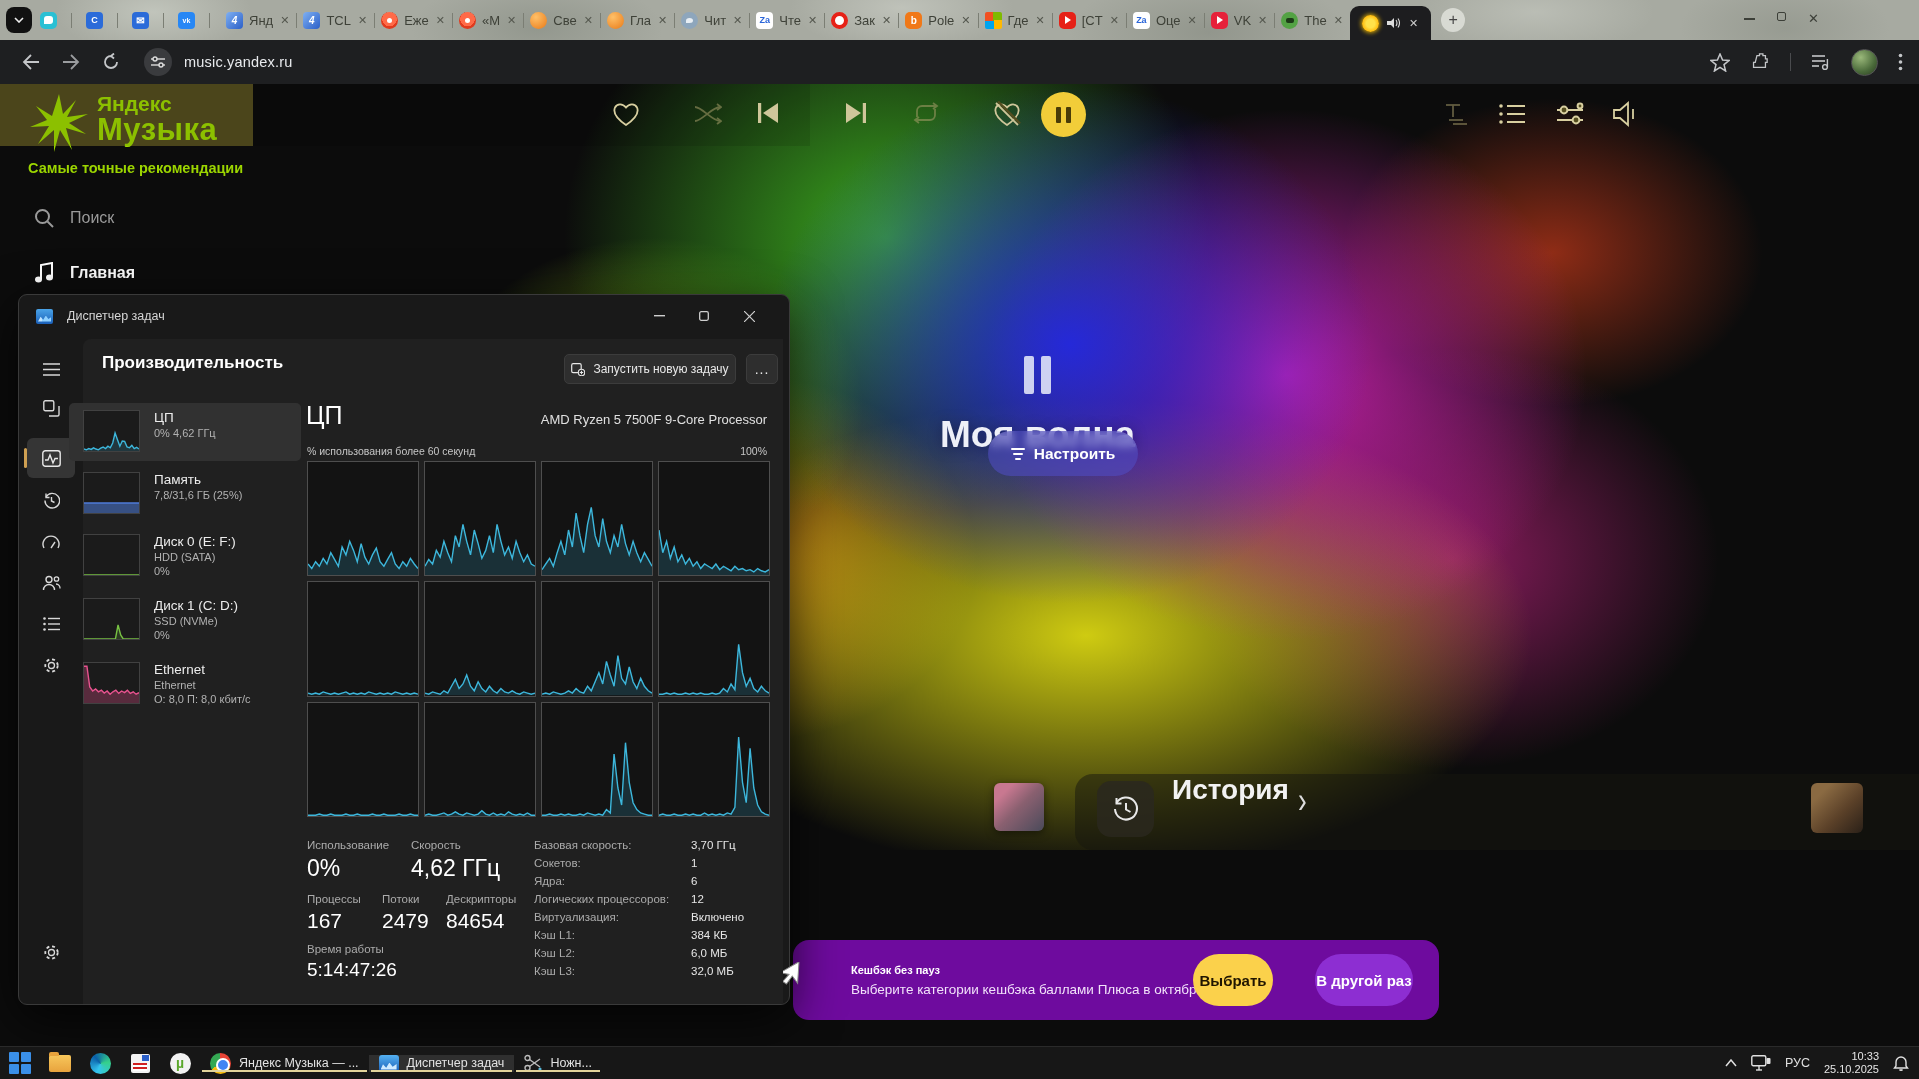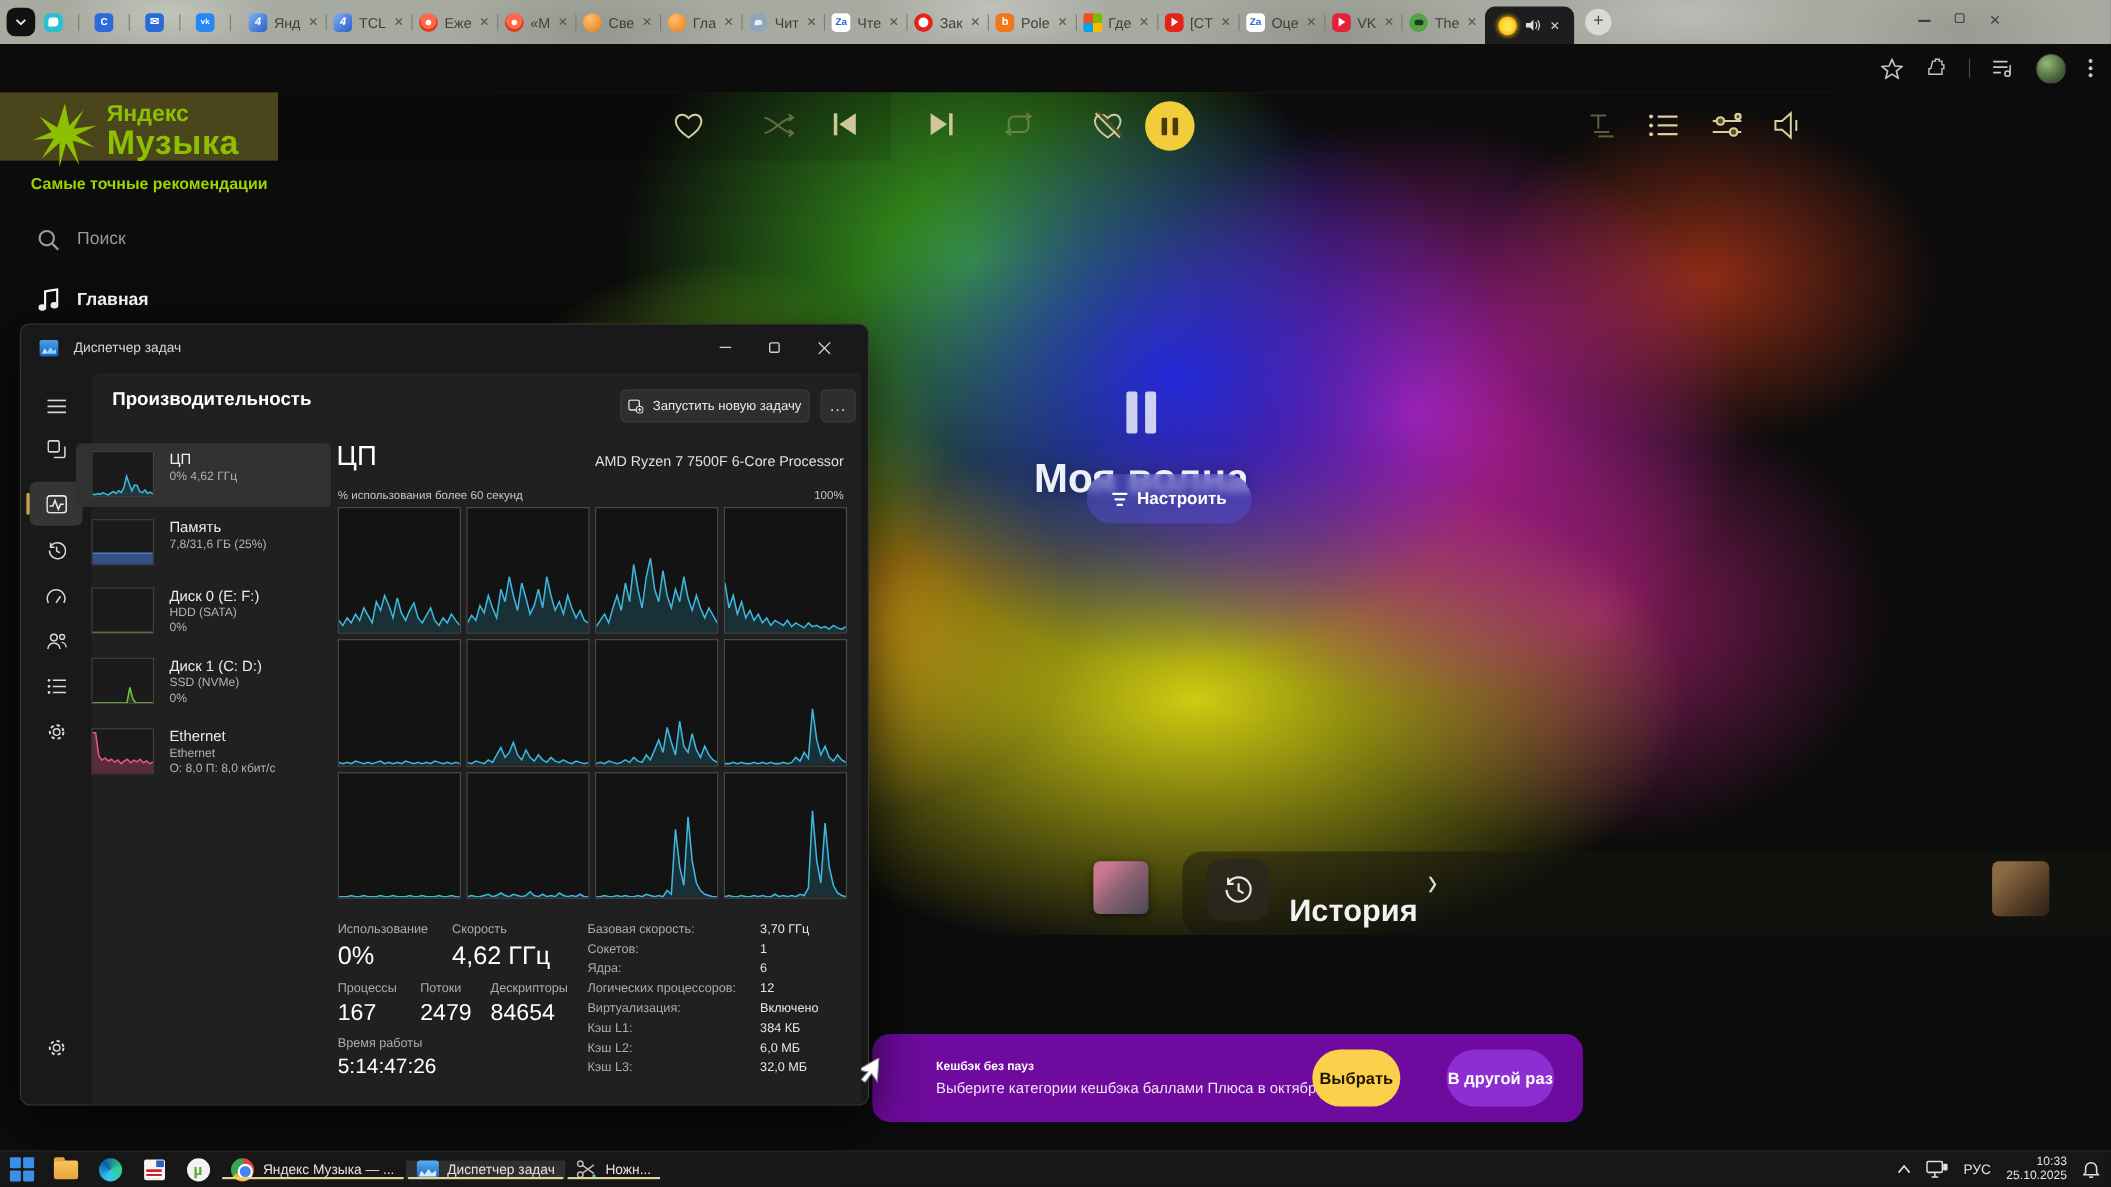--- a/index.html
+++ b/index.html
@@ -100,21 +100,21 @@
   .tune-btn { left:988px; top:347px; width:150px; height:45px; border-radius:23px;
     background:rgba(82,78,196,.55); display:flex; align-items:center; justify-content:center; gap:9px;
     color:#fff; font-size:15.5px; font-weight:bold; z-index:5; backdrop-filter:blur(4px); }
   .flt i{ display:block; height:2px; background:#fff; border-radius:1px; margin:3px auto; }
   .history-panel { left:1075px; top:690px; width:844px; height:76px; border-radius:18px 0 0 18px;
     background:rgba(22,21,14,.5); z-index:4; }
   .thumb-left { left:994px; top:699px; width:50px; height:48px; border-radius:6px; z-index:5;
     background:linear-gradient(135deg,#c87890 20%,#8a6070 50%,#4a4a5a); box-shadow:0 2px 8px rgba(0,0,0,.5); }
   .hist-tile { left:1097px; top:697px; width:57px; height:56px; border-radius:14px; background:rgba(42,40,30,.85);
     display:flex; align-items:center; justify-content:center; z-index:5; }
-  .hist-title { left:1172px; top:728px; font-size:28px; font-weight:bold; color:#f2f2f2; z-index:5; }
+  .hist-title { left:1172px; top:690px; font-size:28px; font-weight:bold; color:#f2f2f2; z-index:5; }
   .hist-chev { left:1298px; top:702px; font-size:26px; color:#ddd; z-index:5; transform:scaleY(1.4); }
   .thumb-right { left:1811px; top:699px; width:52px; height:50px; border-radius:6px; z-index:5;
     background:linear-gradient(135deg,#8a6a42 20%,#5a4028 60%,#2a2018); }
 
   
   .playerbar { left:253px; top:766px; width:1666px; height:62px; background:#544d1f; z-index:6; }
   .playerbar .progress { position:absolute; left:0; top:0; width:810px; height:62px; background:rgba(0,0,0,.10); }
   .pb-ic { position:absolute; top:15px; }
   .pb-dim { opacity:.55; }
   .play-circle { position:absolute; left:1041px; top:8px; width:45px; height:45px; border-radius:50%;
@@ -323,20 +323,40 @@
     </div>
     <div class="newtab-btn">+</div>
 
     <div class="winctl">
       <span class="wc-min"></span>
       <span class="wc-rest"></span>
       <span class="wc-x">✕</span>
     </div>
   </div>
 
+  <div class="ab toolbar">
+    <svg class="nav-ic" width="18" height="16" viewBox="0 0 18 16">
+        <path d="M9 1 L2 8 L9 15 M2 8 H17" stroke="#c4c6c9" stroke-width="1.8" fill="none"></path>
+      </svg>
+    <svg class="nav-ic" width="18" height="16" viewBox="0 0 18 16">
+        <path d="M9 1 L16 8 L9 15 M16 8 H1" stroke="#9a9c9f" stroke-width="1.8" fill="none"></path>
+      </svg>
+    <svg class="nav-ic" width="18" height="18" viewBox="0 0 18 18">
+        <path d="M15 9 A6 6 0 1 1 9 3 M9 3 L12 0.5 M9 3 L12 5.5" stroke="#c4c6c9" stroke-width="1.8" fill="none"></path>
+      </svg>
+    <div class="site-chip">
+      <svg width="14" height="12" viewBox="0 0 14 12">
+          <line x1="0" y1="3" x2="14" y2="3" stroke="#ddd" stroke-width="1.4"></line>
+          <circle cx="4" cy="3" r="2" fill="#3a3b3e" stroke="#ddd" stroke-width="1.4"></circle>
+          <line x1="0" y1="9" x2="14" y2="9" stroke="#ddd" stroke-width="1.4"></line>
+          <circle cx="10" cy="9" r="2" fill="#3a3b3e" stroke="#ddd" stroke-width="1.4"></circle>
+        </svg>
+    </div>
+    <span class="url-text">music.yandex.ru</span>
+  </div>
   <div class="tb-right">
     <svg width="20" height="19" viewBox="0 0 20 19">
         <path d="M10 1 L12.6 7 L19 7.5 L14 11.6 L15.6 18 L10 14.4 L4.4 18 L6 11.6 L1 7.5 L7.4 7 Z" fill="none" stroke="#c4c6c9" stroke-width="1.5"></path>
       </svg>
     <svg width="20" height="20" viewBox="0 0 20 20">
         <path d="M7 3 h3 v-2 h4 v2 h3 v4 h2 v4 h-2 v6 h-14 v-6 h2 z" fill="none" stroke="#c4c6c9" stroke-width="1.5" transform="translate(1,1) scale(0.85)"></path>
       </svg>
     <span class="vsep"></span>
     <svg width="20" height="18" viewBox="0 0 20 18">
         <line x1="1" y1="3" x2="14" y2="3" stroke="#c4c6c9" stroke-width="1.6"></line>
@@ -638,21 +658,21 @@
           </svg>
         </div>
       <div>
           <div class="tm-card-name">Ethernet</div>
            <div class="tm-card-sub">Ethernet</div>
            <div class="tm-card-sub">О: 8,0 П: 8,0 кбит/с</div>
         </div>
     </div>
 
     <div class="tm-cpu-title">ЦП</div>
-    <div class="tm-cpu-sub">AMD Ryzen 7 7500F 6-Core Processor</div>
+    <div class="tm-cpu-sub">AMD Ryzen 5 7500F 9-Core Processor</div>
     <div class="tm-chart-lab">% использования более 60 секунд</div>
     <div class="tm-chart-max">100%</div>
     <div class="tm-grid">
       <div class="gcell">
           <svg viewBox="0 0 100 100" preserveAspectRatio="none" style="width:100%;height:100%;display:block">
             <polygon points="0,100 0.0,90 3.4,94 6.9,88 10.3,92 13.8,85 17.2,90 20.7,80 24.1,86 27.6,92 31.0,75 34.5,82 37.9,70 41.4,78 44.8,88 48.3,72 51.7,84 55.2,90 58.6,82 62.1,76 65.5,88 69.0,92 72.4,86 75.9,80 79.3,90 82.8,94 86.2,88 89.7,92 93.1,85 96.6,90 100.0,94 100,100" fill="#3db7dc" fill-opacity="0.18"></polygon>
             <polyline points="0.0,90 3.4,94 6.9,88 10.3,92 13.8,85 17.2,90 20.7,80 24.1,86 27.6,92 31.0,75 34.5,82 37.9,70 41.4,78 44.8,88 48.3,72 51.7,84 55.2,90 58.6,82 62.1,76 65.5,88 69.0,92 72.4,86 75.9,80 79.3,90 82.8,94 86.2,88 89.7,92 93.1,85 96.6,90 100.0,94" fill="none" stroke="#3db7dc" stroke-width="1.4" vector-effect="non-scaling-stroke"></polyline>
           </svg>
         </div>
       <div class="gcell">

